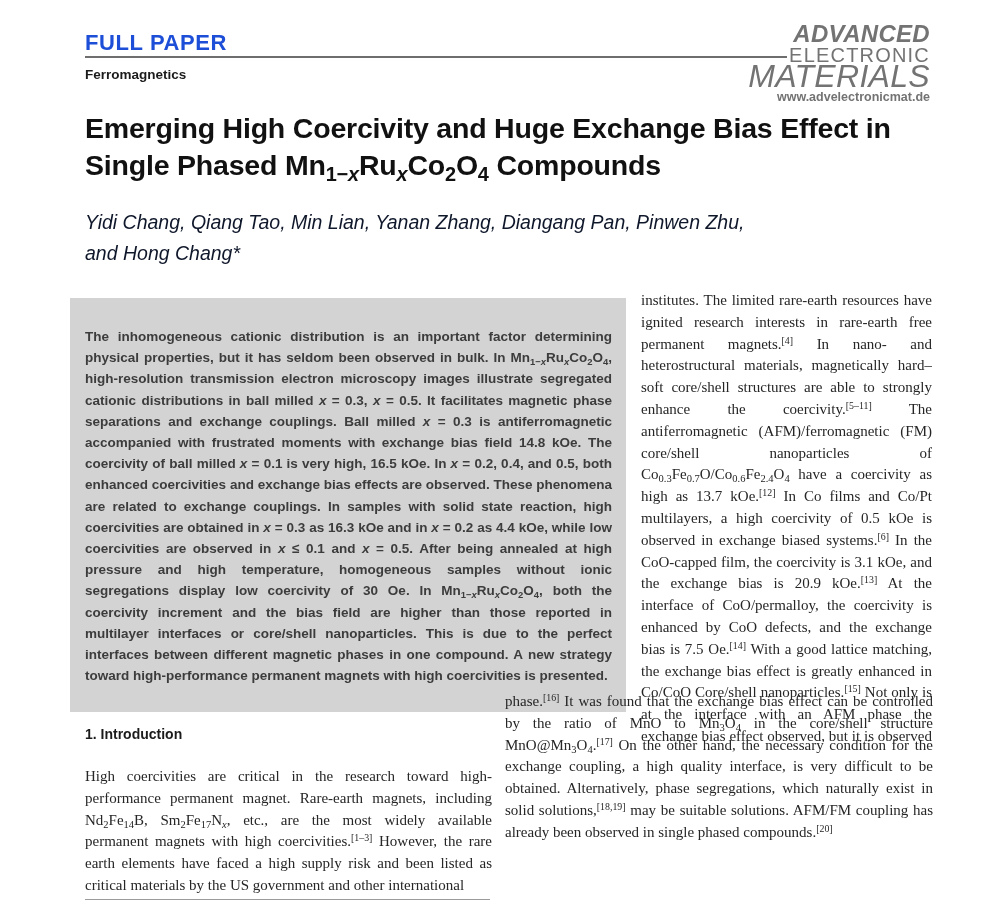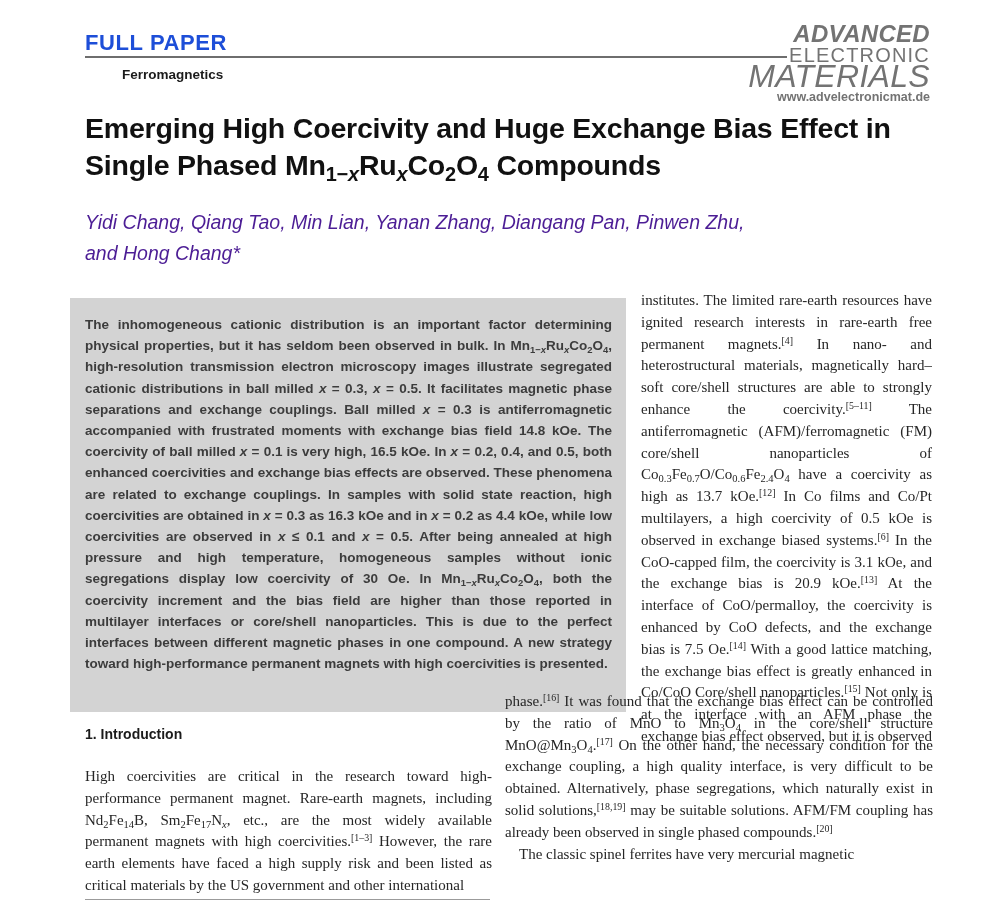--- a/index.html
+++ b/index.html
@@ -10,43 +10,43 @@
     font-family:"Liberation Sans", sans-serif;
   }
   .abs { position:absolute; }
   sub, sup { line-height:0; }
   sub  { font-size:70%; vertical-align:baseline; position:relative; top:0.28em; }
   sup  { font-size:66%; vertical-align:baseline; position:relative; top:-0.5em; }
 
   
   .kicker { left:85px; top:30px; font-size:22px; font-weight:800; letter-spacing:0.6px; color:#1d4ed8; }
   .header-rule { left:85px; top:56px; width:702px; height:2px; background:#6e6e6e; }
-  .section-label { left:85px; top:67px; font-size:13.5px; font-weight:700; color:#1b1b1b;margin-left:37px; }
+  .section-label { left:85px; top:67px; font-size:13.5px; font-weight:700; color:#1b1b1b; }
 
   .logo { right:62px; top:22px; text-align:right; color:#737373; }
   .logo-line1 { font-size:24px; font-weight:800; font-style:italic; letter-spacing:0.3px; line-height:23px; }
   .logo-line2 { font-size:20px; font-weight:400; letter-spacing:1.2px; line-height:20px; }
   .logo-line3 { font-size:32px; font-weight:400; font-style:italic; letter-spacing:0.3px; line-height:22px; }
   .logo-url   { font-size:12.5px; font-weight:700; margin-top:3px;margin-left:22px; }
 
   
   .paper-title {
     left:85px; top:110px; width:828px;
     font-size:28.5px; font-weight:700; line-height:37px;
     color:#111; letter-spacing:-0.2px;
   }
   .authors {
     left:85px; top:207px; width:690px;
-    font-size:19.5px; font-style:italic; line-height:31px; color:#4c1d95;
+    font-size:19.5px; font-style:italic; line-height:31px; color:#0f172a;
   }
 
   
   .abstract-box {
     left:70px; top:298px; width:556px; height:414px;
-    background:#d3d3d3; padding:16px 14px 0 15px; overflow:hidden;
+    background:#d3d3d3; padding:28px 14px 0 15px; overflow:hidden;
   }
   .abstract-text {
     font-size:13.5px; font-weight:700; line-height:21.2px;
     color:#3c3c3c; text-align:justify;
   }
 
   
   .serif {
     font-family:"Liberation Serif", serif;
     font-size:15px; line-height:21.8px; color:#262626; text-align:justify;
@@ -81,14 +81,13 @@
 </div>
 
 <div class="abs serif col-right-narrow">institutes. The limited rare-earth resources have ignited research interests in rare-earth free permanent magnets.<sup>[4]</sup> In nano- and heterostructural materials, magnetically hard–soft core/shell structures are able to strongly enhance the coercivity.<sup>[5–11]</sup> The antiferromagnetic (AFM)/ferromagnetic (FM) core/shell nanoparticles of Co<sub>0.3</sub>Fe<sub>0.7</sub>O/Co<sub>0.6</sub>Fe<sub>2.4</sub>O<sub>4</sub> have a coercivity as high as 13.7 kOe.<sup>[12]</sup> In Co films and Co/Pt multilayers, a high coercivity of 0.5 kOe is observed in exchange biased systems.<sup>[6]</sup> In the CoO-capped film, the coercivity is 3.1 kOe, and the exchange bias is 20.9 kOe.<sup>[13]</sup> At the interface of CoO/permalloy, the coercivity is enhanced by CoO defects, and the exchange bias is 7.5 Oe.<sup>[14]</sup> With a good lattice matching, the exchange bias effect is greatly enhanced in Co/CoO Core/shell nanoparticles.<sup>[15]</sup> Not only is at the interface with an AFM phase the exchange bias effect observed, but it is observed at the interface of a spin-glass and an FM</div>
 
 <h2 class="abs intro-heading">1. Introduction</h2>
 <div class="abs serif col-left">High coercivities are critical in the research toward high-performance permanent magnet. Rare-earth magnets, including Nd<sub>2</sub>Fe<sub>14</sub>B, Sm<sub>2</sub>Fe<sub>17</sub>N<sub><i>x</i></sub>, etc., are the most widely available permanent magnets with high coercivities.<sup>[1–3]</sup> However, the rare earth elements have faced a high supply risk and been listed as critical materials by the US government and other international</div>
 <div class="abs footnote-rule"></div>
 
 <div class="abs col-right-wide">
   <p class="serif">phase.<sup>[16]</sup> It was found that the exchange bias effect can be controlled by the ratio of MnO to Mn<sub>3</sub>O<sub>4</sub> in the core/shell structure MnO@Mn<sub>3</sub>O<sub>4</sub>.<sup>[17]</sup> On the other hand, the necessary condition for the exchange coupling, a high quality interface, is very difficult to be obtained. Alternatively, phase segregations, which naturally exist in solid solutions,<sup>[18,19]</sup> may be suitable solutions. AFM/FM coupling has already been observed in single phased compounds.<sup>[20]</sup></p>
-  <p class="serif para-indent">The classic spinel ferrites have very mercurial magnetic</p>
 </div>
 
 </body></html>

